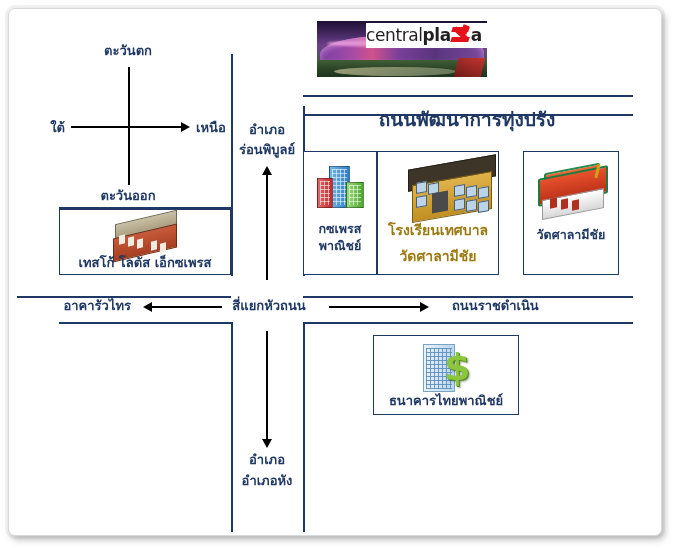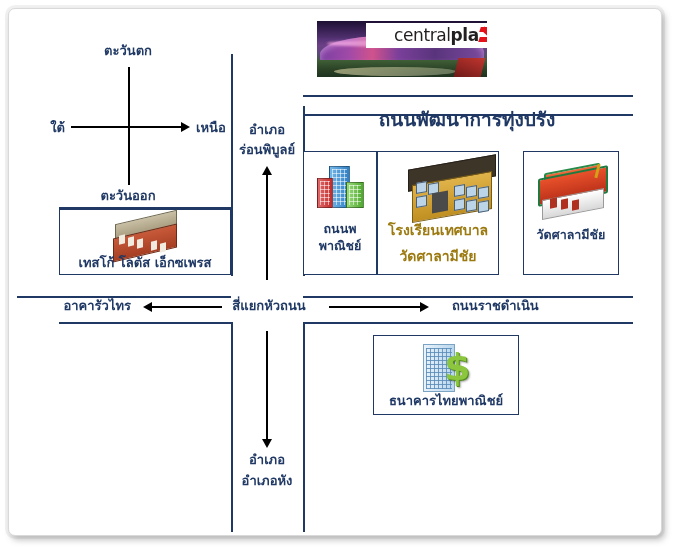--- a/index.html
+++ b/index.html
@@ -78,21 +78,21 @@
   #cplaza .path{position:absolute;left:10%;bottom:2%;width:72%;height:16%;
     background:linear-gradient(90deg,rgba(240,230,180,.55),rgba(255,255,220,.3));
     border-radius:50%;filter:blur(.6px);}
   #cplaza .rd{position:absolute;right:2%;bottom:0;width:16%;height:34%;
     background:linear-gradient(200deg,#c1352f,#6d1a18);transform:skewX(-14deg);}
   #cplaza .word{
     position:absolute;left:49px;top:2px;width:121px;height:25px;background:#ffffff;
     font-family:"DejaVu Sans","Liberation Sans",sans-serif;
     font-size:17px;line-height:25px;color:#231f20;white-space:nowrap;overflow:hidden;
   }
-  #cplaza .word .c1{font-weight:400;letter-spacing:-0.4px;padding-left:28px;}
+  #cplaza .word .c1{font-weight:400;letter-spacing:-0.4px;}
   #cplaza .word .c2{font-weight:bold;letter-spacing:-0.4px;}
   #cplaza .word .zmark{display:inline-block;position:relative;width:20px;height:20px;vertical-align:-4px;}
   #cplaza .word .zmark i{position:absolute;display:block;background:#e4121a;}
   #cplaza .word .zmark i.z1{left:1px;top:2px;width:17px;height:5px;transform:skewX(-18deg);}
   #cplaza .word .zmark i.z2{left:2px;top:6px;width:15px;height:5px;transform:rotate(42deg);}
   #cplaza .word .zmark i.z3{left:0px;top:12px;width:18px;height:5px;transform:skewX(-18deg);}
   #cplaza .word .zmark i.z4{left:11px;top:0px;width:6px;height:9px;transform:rotate(20deg);}
 
   
   .mkt{position:relative;width:42px;height:26px;}
@@ -195,21 +195,21 @@
 
 
     <div class="box" style="left:294px;top:142px;width:74px;height:124px;">
       <div class="icon" style="left:11px;top:12px;">
         <div class="offs">
             <b class="blue"></b>
             <b class="red"></b>
             <b class="green"></b>
           </div>
       </div>
-      <div class="cell-label" style="top:68px;">ถนนพ</div>
+      <div class="cell-label" style="top:68px;">กซเพรส</div>
       <div class="cell-label" style="top:85px;text-align:center;">พาณิชย์</div>
     </div>
 
     <div class="box" style="left:368px;top:142px;width:122px;height:124px;">
       <div class="icon" style="left:26px;top:6px;">
         <div class="schl">
           <div class="roof"></div>
           <div class="body"></div>
           <div class="win" style="left:12px;top:24px;"></div>
           <div class="win" style="left:24px;top:25px;"></div>

